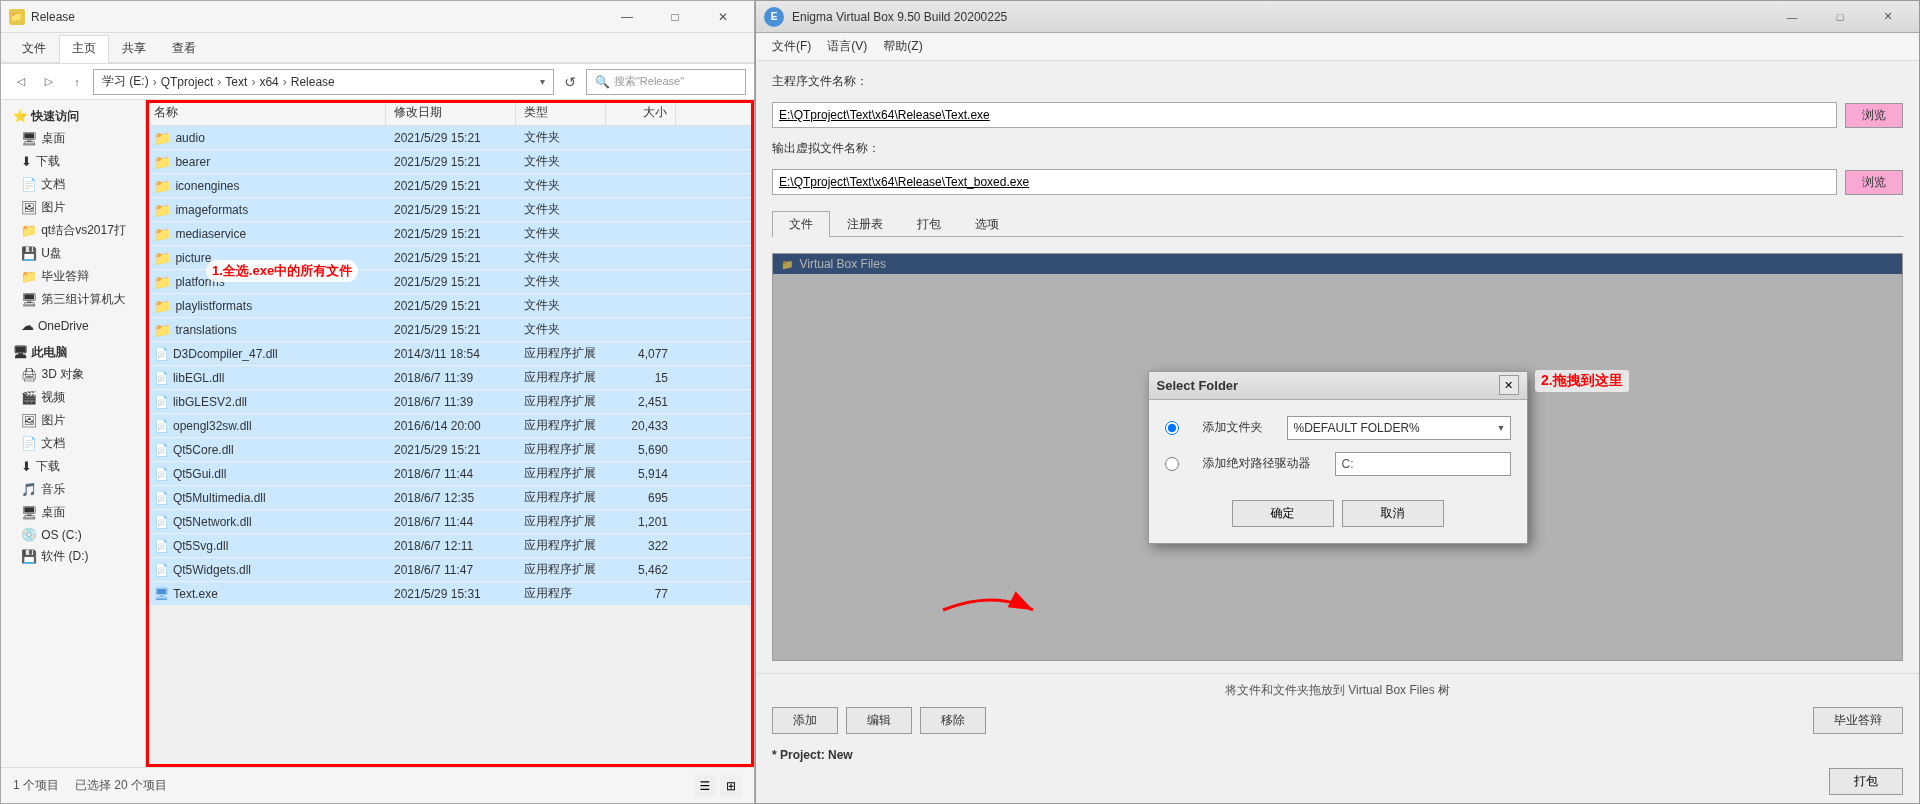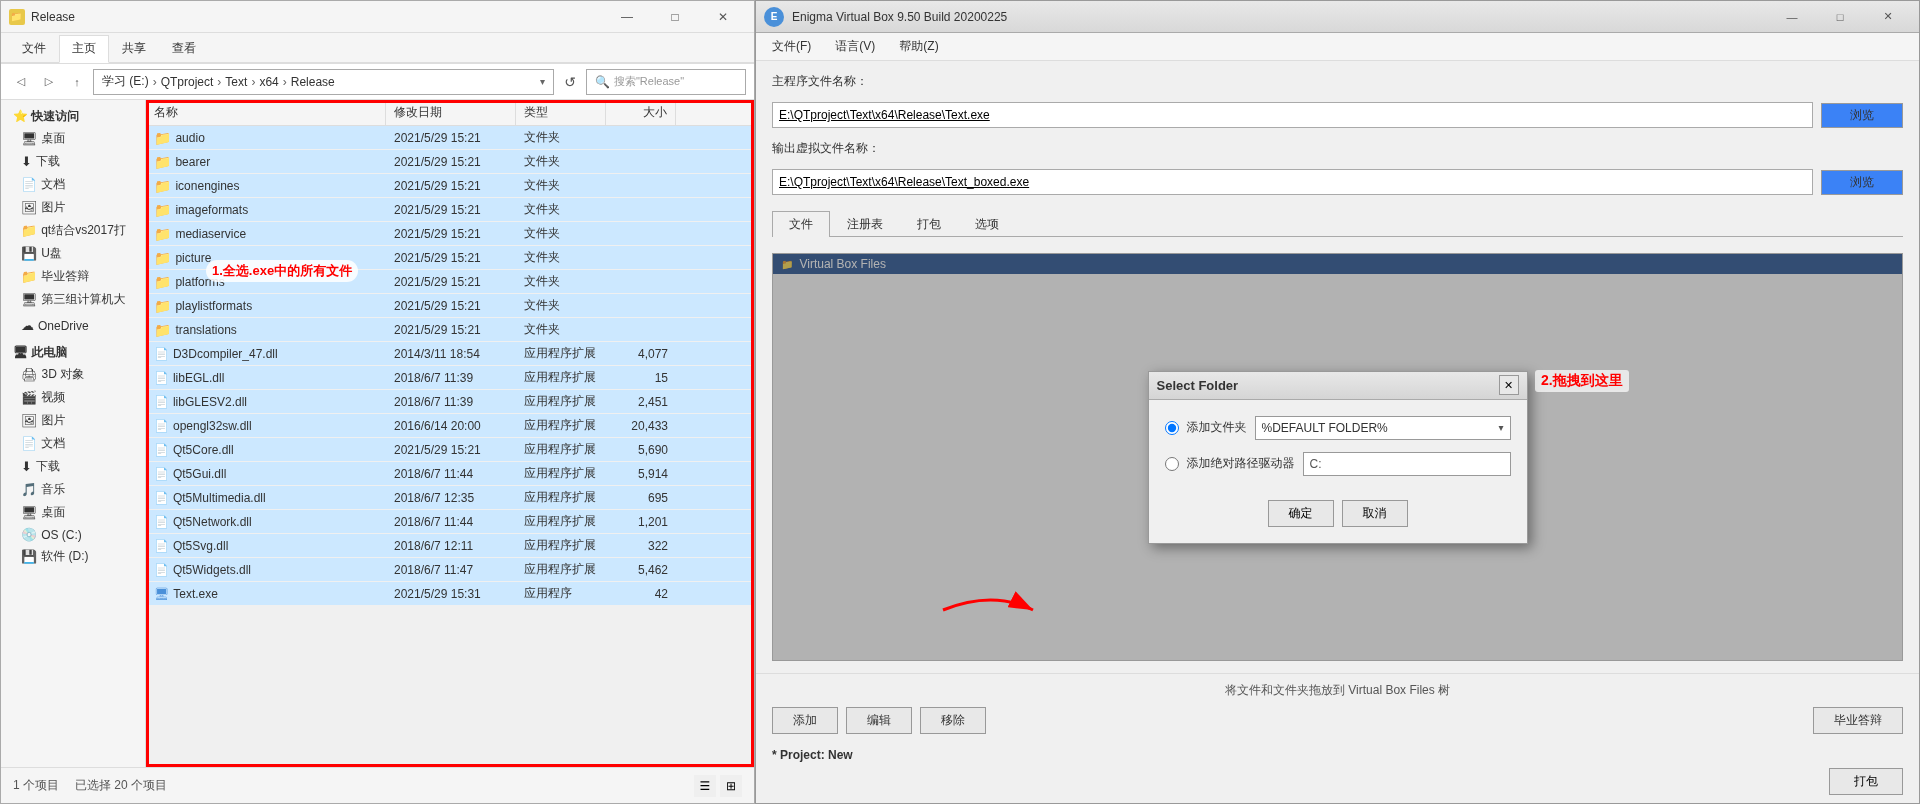--- a/index.html
+++ b/index.html
@@ -305,21 +305,20 @@
       color: #555;
       display: flex; align-items: center; justify-content: center;
     }
 
     
     .enigma-menu {
       display: flex;
       padding: 2px 8px;
       background: #f5f5f5;
       border-bottom: 1px solid #ddd;
-      gap: 8px;
     }
     .menu-item {
       padding: 3px 8px;
       font-size: 12px;
       color: #333;
       cursor: pointer;
     }
 
     
     .enigma-content {
@@ -344,22 +343,22 @@
     .form-input {
       flex: 1;
       height: 26px;
       border: 1px solid #aaa;
       padding: 2px 6px;
       font-size: 12px;
       background: white;
       text-decoration: underline;
     }
     .browse-btn {
-      padding: 3px 28px;
-      background: #3b82f6;
+      padding: 3px 16px;
+      background: #f9a8d4;
       border: 1px solid #999;
       cursor: pointer;
       font-size: 12px;
       color: #333;
       white-space: nowrap;
     }
 
     
     .enigma-tabs {
       display: flex;
@@ -437,21 +436,21 @@
     }
     .dialog-content {
       padding: 16px;
       display: flex;
       flex-direction: column;
       gap: 12px;
     }
     .radio-row {
       display: flex;
       align-items: center;
-      gap: 8px;
+      gap: 24px;
     }
     .radio-input {
       width: 14px; height: 14px;
       cursor: pointer;
     }
     .radio-label {
       font-size: 12px;
       color: #333;
     }
     .folder-select {
@@ -477,21 +476,21 @@
       color: #555;
     }
 
     .dialog-buttons {
       display: flex;
       justify-content: center;
       gap: 8px;
       padding: 8px 16px 16px;
     }
     .dialog-btn {
-      padding: 4px 20px;
+      padding: 4px 38px;
       font-size: 12px;
       border: 1px solid #999;
       cursor: pointer;
       background: #e8e8e8;
     }
     .dialog-btn.confirm {
       background: #e8e8e8;
       font-weight: normal;
     }
 
@@ -815,21 +814,21 @@
       <div class="file-cell col-type">应用程序扩展</div>
       <div class="file-cell col-size" style="text-align:right;">5,462</div>
     </div>
           <div class="file-row selected">
       <div class="file-cell file-name-cell">
         <span class="exe-icon">🖥</span>
         <span>Text.exe</span>
       </div>
       <div class="file-cell col-date">2021/5/29 15:31</div>
       <div class="file-cell col-type">应用程序</div>
-      <div class="file-cell col-size" style="text-align:right;">42</div>
+      <div class="file-cell col-size" style="text-align:right;">77</div>
     </div>
         </div>
     </div>
   </div>
 
   <div class="status-bar">
     <span>1 个项目</span>
     <span>已选择 20 个项目</span>
     <div class="status-right">
       <button class="view-btn">☰</button>

